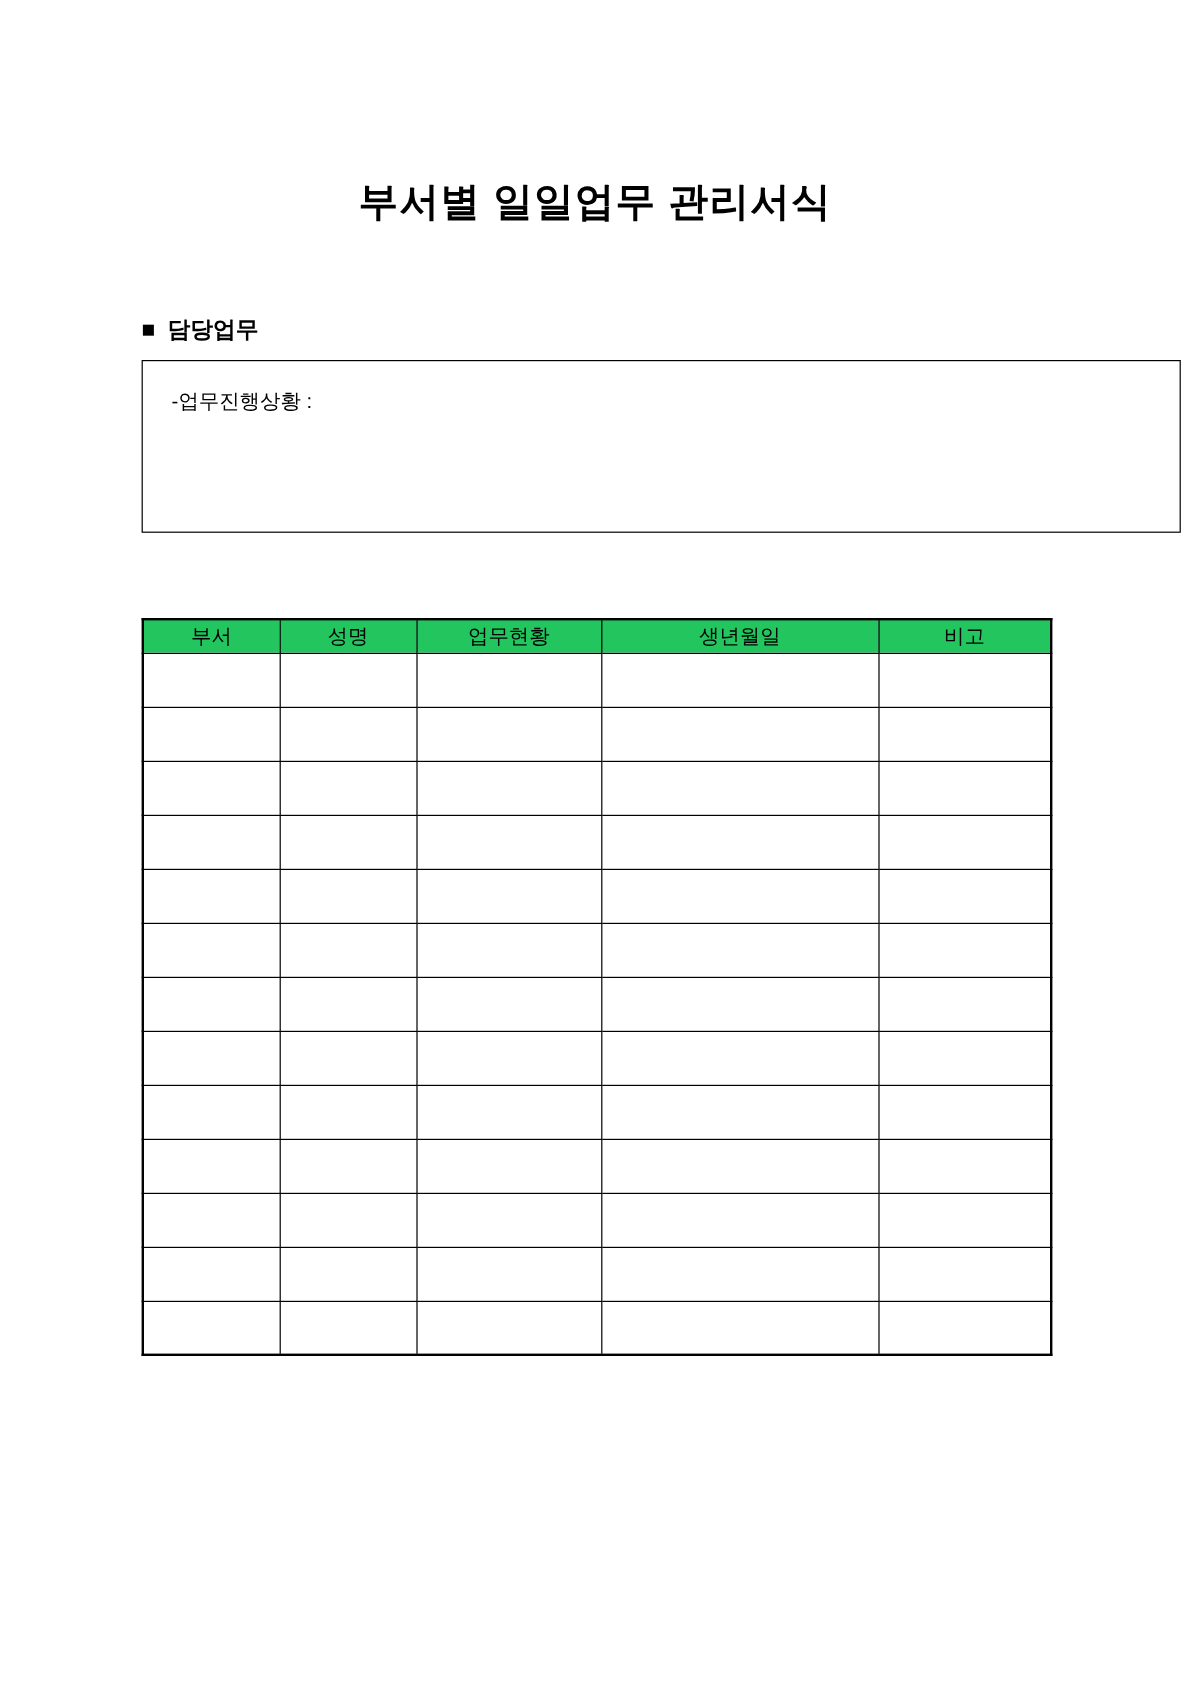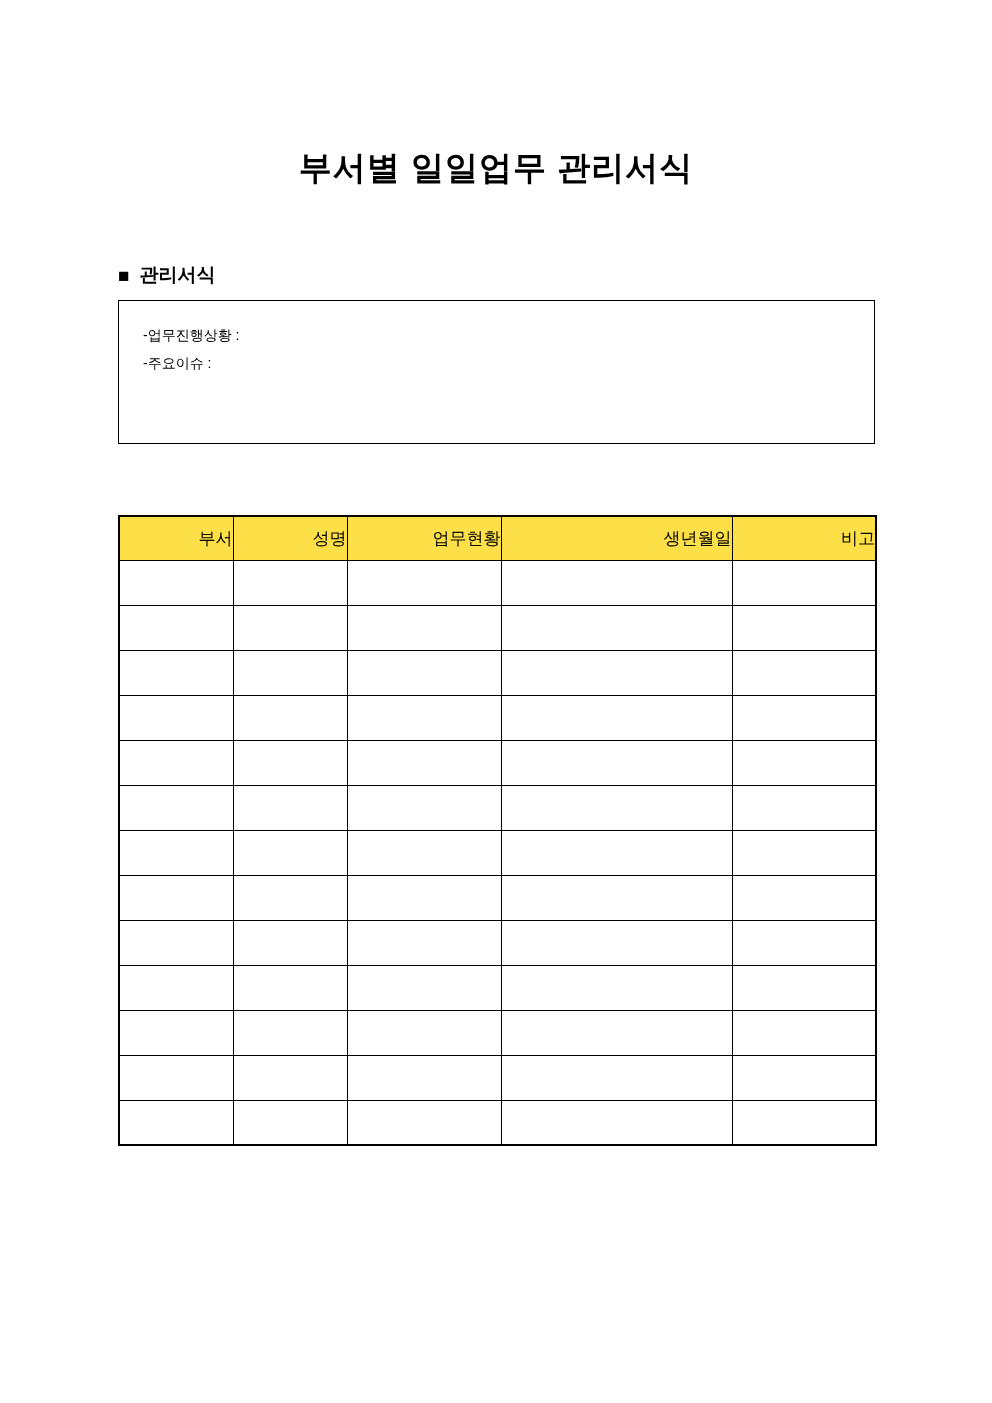--- a/index.html
+++ b/index.html
@@ -38,69 +38,68 @@
   }
   .section-bullet {
     font-size: 19px;
     margin-right: 10px;
     line-height: 1;
   }
   .status-box {
     position: absolute;
     top: 288px;
     left: 118px;
-    width: 757px;
+    width: 866px;
     height: 144px;
     border: 1px solid #000000;
     padding: 20px 10px 0 24px;
-    font-size: 14px;
+    font-size: 17px;
   }
   .status-line {
     line-height: 28px;
     white-space: pre;
   }
   .roster-table {
     position: absolute;
     top: 503px;
     left: 118px;
     width: 757px;
     border-collapse: collapse;
     table-layout: fixed;
     border: 2px solid #000000;
   }
   .roster-table th {
-    background: #fde047;
+    background: #22c55e;
     border: 1px solid #000000;
-    height: 44px;
+    height: 28px;
     font-size: 17px;
     font-weight: normal;
-    text-align: right;
+    text-align: center;
     vertical-align: middle;
   }
   .roster-table td {
     border: 1px solid #000000;
     height: 45px;
     background: #ffffff;
   }
 </style>
 </head>
 <body>
 
 <div class="page">
 
   <div class="doc-title">부서별 일일업무 관리서식</div>
 
   <div class="section-header">
     <span class="section-bullet">■</span>
-    <span>관리서식</span>
+    <span>담당업무</span>
   </div>
 
   <div class="status-box">
     <div class="status-line">-업무진행상황 :</div>
-    <div class="status-line">-주요이슈 :</div>
   </div>
 
   <table class="roster-table">
     <colgroup>
         <col style="width: 114px;">
         <col style="width: 114px;">
         <col style="width: 154px;">
         <col style="width: 231px;">
         <col style="width: 144px;">
       </colgroup>

